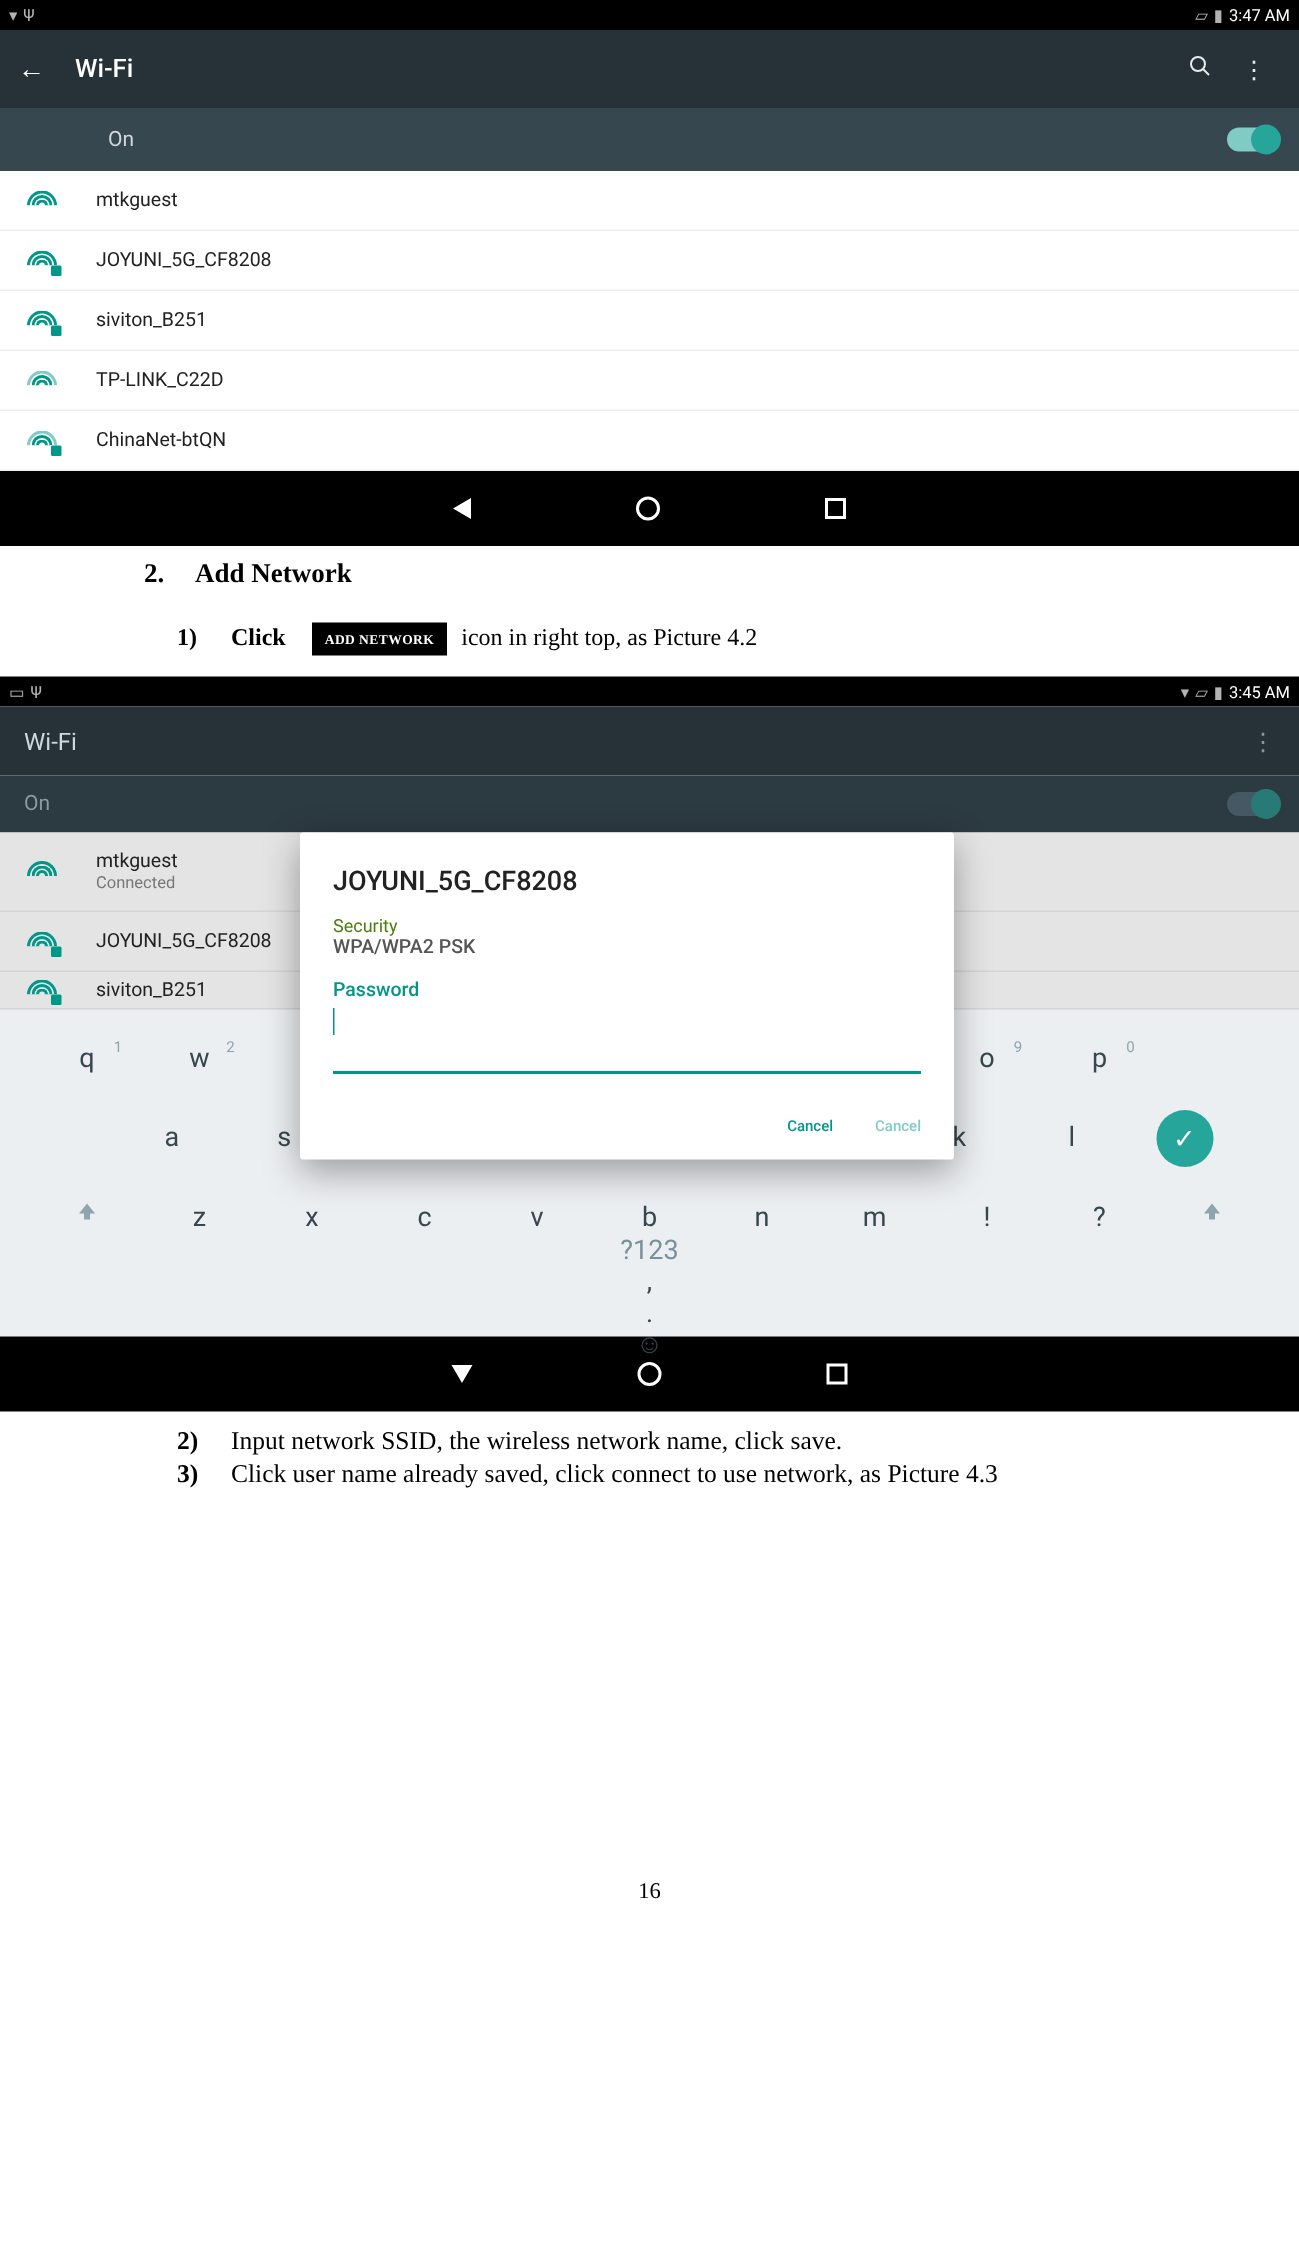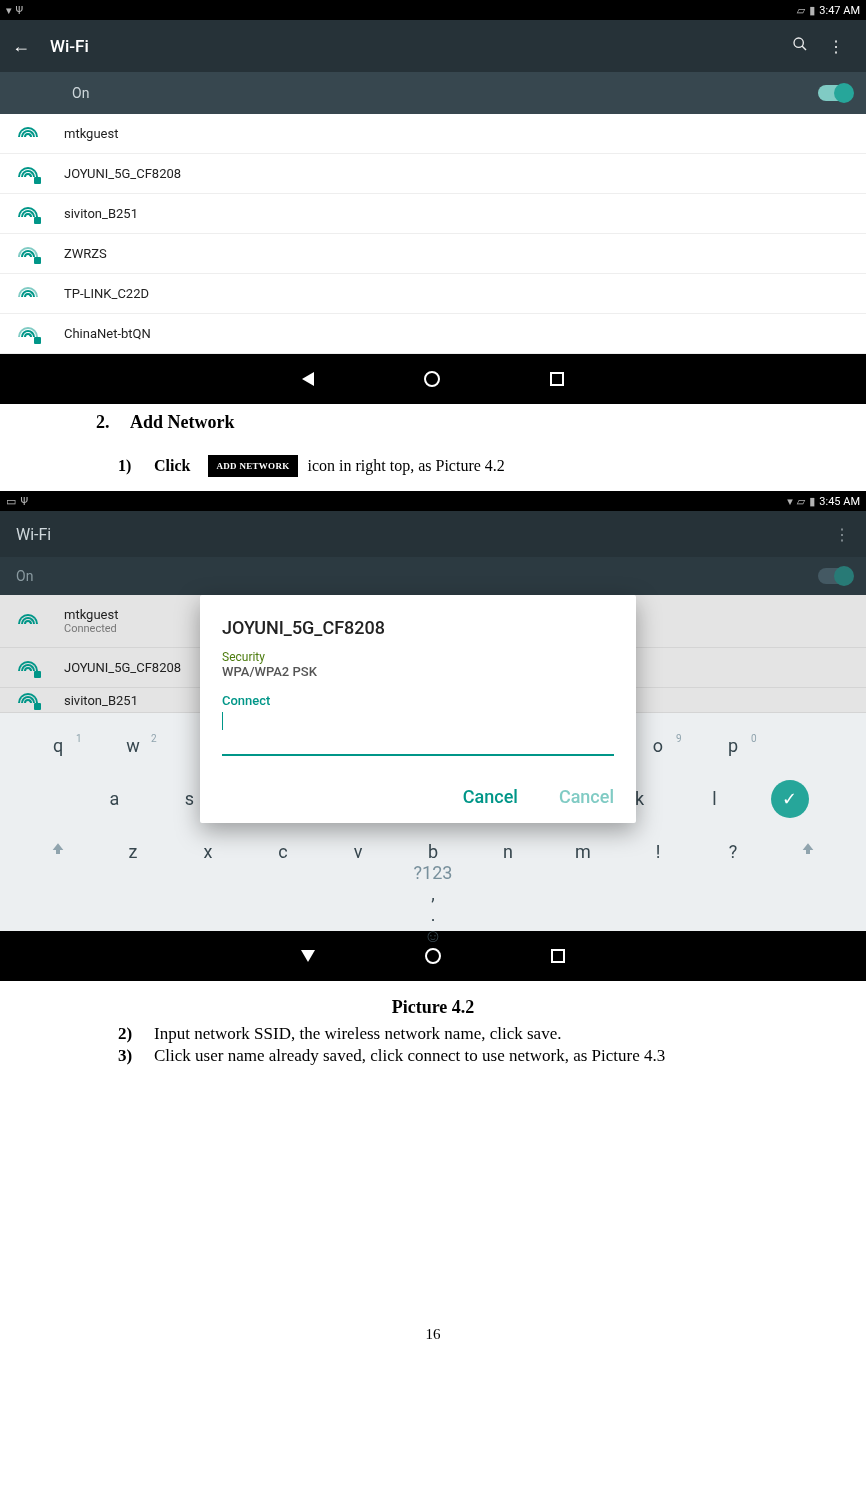--- a/index.html
+++ b/index.html
@@ -94,21 +94,21 @@
   .dialog {
     position: absolute; top: 0px; left: 200px; width: 436px;
     background: #fff; border-radius: 2px; box-shadow: 0 8px 24px rgba(0,0,0,.35);
     padding: 22px 22px 16px 22px; z-index: 5;
   }
   .dialog .dlg-title { font-size: 18px; font-weight: 500; color: #222; margin-bottom: 12px; }
   .dialog .dlg-label { font-size: 12px; color: #4d7c0f; }
   .dialog .dlg-sec { font-size: 13px; color: #555; font-weight: 500; margin-bottom: 14px; }
   .dialog .dlg-pw { font-size: 13px; color: #009688; font-weight: 500; margin-top: 4px; margin-bottom: 2px; }
   .dialog .pw-input { border: none; border-bottom: 2px solid #009688; height: 26px; width: 100%; outline: none; font-size: 14px; }
-  .dialog .btns { display: flex; justify-content: flex-end; gap: 41px; margin-top: 30px; font-size: 18px; font-weight: 500; }
+  .dialog .btns { display: flex; justify-content: flex-end; gap: 28px; margin-top: 30px; font-size: 10px; font-weight: 500; }
   .dialog .btn-cancel { color: #009688; }
   .dialog .btn-connect { color: #80cbc4; }
   .dialog .cursor { border-left: 1px solid #009688; height: 18px; display: inline-block; vertical-align: middle; }
 
   
   .kbd { background: #eceff1; padding-top: 6px; }
   .krow { display: flex; justify-content: center; gap: 0; height: 53px; align-items: center; }
   .key { width: 75px; text-align: center; font-size: 18px; color: #37474F; position: relative; }
   .key .hint { position: absolute; top: -2px; right: 14px; font-size: 10px; color: #90a4ae; }
   .key.shift, .key.bk, .key.sym { color: #78909c; }
@@ -177,29 +177,20 @@
           <span class="arc a3"></span>
           <span class="lock-dot"></span>
         </span>
         <span class="ssid-name">siviton_B251</span>
       </div>
       <div class="ssid-item">
         <span class="wifi-ico">
           <span class="arc a1 weak"></span>
           <span class="arc a2"></span>
           <span class="arc a3"></span>
-          <span class="lock-dot"></span>
-        </span>
-        <span class="ssid-name">ZWRZS</span>
-      </div>
-      <div class="ssid-item">
-        <span class="wifi-ico">
-          <span class="arc a1 weak"></span>
-          <span class="arc a2"></span>
-          <span class="arc a3"></span>
         </span>
         <span class="ssid-name">TP-LINK_C22D</span>
       </div>
       <div class="ssid-item">
         <span class="wifi-ico">
           <span class="arc a1 weak"></span>
           <span class="arc a2"></span>
           <span class="arc a3"></span>
           <span class="lock-dot"></span>
         </span>
@@ -285,21 +276,21 @@
           <span class="col">
             <span class="ssid-name">siviton_B251</span>
           </span>
         </div>
       </div>
 
     <div class="dialog">
       <div class="dlg-title">JOYUNI_5G_CF8208</div>
       <div class="dlg-label">Security</div>
       <div class="dlg-sec">WPA/WPA2 PSK</div>
-      <div class="dlg-pw">Connect</div>
+      <div class="dlg-pw">Password</div>
       <div>
         <span class="cursor"></span>
         <input class="pw-input" type="text" value="" style="">
       </div>
       <div class="btns">
         <span class="btn-cancel">Cancel</span>
         <span class="btn-connect">Cancel</span>
       </div>
     </div>
   </div>
@@ -360,21 +351,20 @@
   </div>
 
   <div class="navbar">
     <span class="nav-tri-down"></span>
     <span class="nav-circ"></span>
     <span class="nav-sq"></span>
   </div>
 </div>
 
 <div class="doc">
-  <div class="caption">Picture 4.2</div>
   <div class="steps">
     <div class="row">
       <span class="nb">2)</span>
       <span>Input network SSID, the wireless network name, click save.</span>
     </div>
     <div class="row">
       <span class="nb">3)</span>
       <span>Click user name already saved, click connect to use network, as Picture 4.3</span>
     </div>
   </div>

